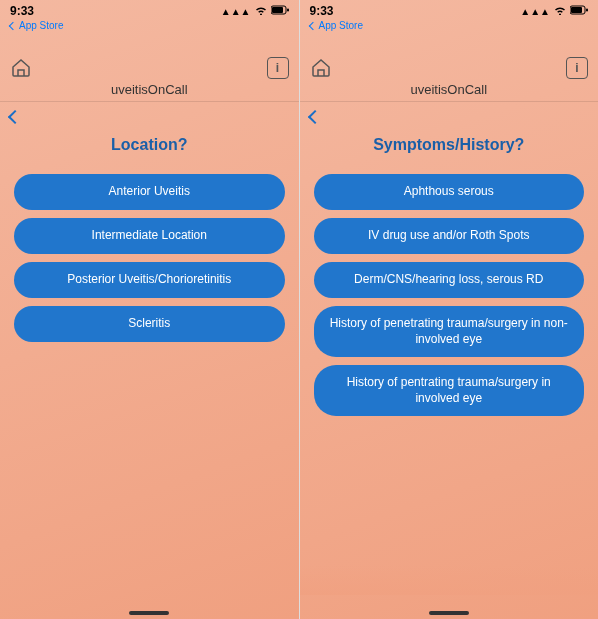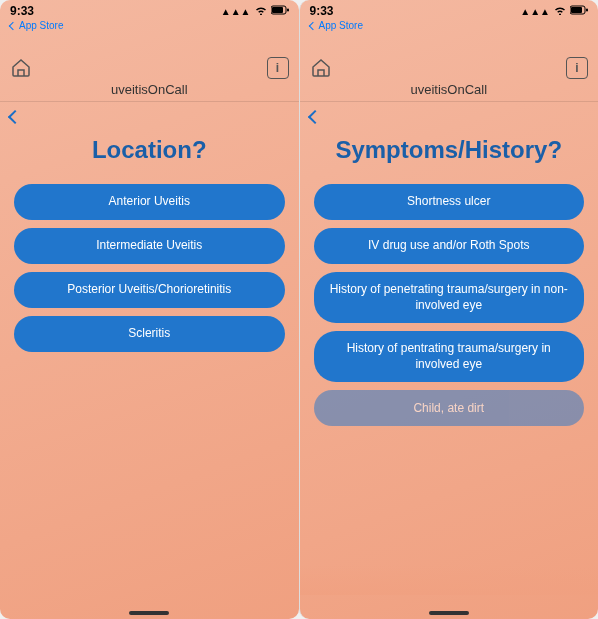--- a/index.html
+++ b/index.html
@@ -13,21 +13,20 @@
       background: #f0f0f0;
     }
 
     .phone-screen {
       flex: 1;
       display: flex;
       flex-direction: column;
       background: linear-gradient(160deg, #f4b8a0 0%, #f0a080 100%);
       position: relative;
       overflow: hidden;
-      border-radius: 10px;
     }
 
     .phone-screen + .phone-screen {
       border-left: 1px solid #ddd;
     }
 
     
     .status-bar {
       display: flex;
       justify-content: space-between;
@@ -122,21 +121,21 @@
       border-left: 2px solid #1a6ec7;
       border-bottom: 2px solid #1a6ec7;
       transform: rotate(45deg);
       margin-right: 2px;
     }
 
     
     .page-title {
       text-align: center;
       color: #1a5fa8;
-      font-size: 24px;
+      font-size: 16px;
       font-weight: 600;
       padding: 8px 10px 12px;
     }
 
     
     .buttons-list {
       display: flex;
       flex-direction: column;
       gap: 8px;
       padding: 8px 14px;
@@ -228,21 +227,21 @@
   <div class="back-row">
     <button class="back-btn">
       <span class="chevron-left"></span>
     </button>
   </div>
 
   <div class="page-title">Location?</div>
 
   <div class="buttons-list">
     <button class="option-btn">Anterior Uveitis</button>
-    <button class="option-btn">Intermediate Uveitis</button>
+    <button class="option-btn">Intermediate Location</button>
     <button class="option-btn">Posterior Uveitis/Chorioretinitis</button>
     <button class="option-btn">Scleritis</button>
   </div>
 
   <div class="home-indicator">
     <div class="home-indicator-bar"></div>
   </div>
 </div>
 
 <div class="phone-screen">
@@ -284,27 +283,27 @@
 
   <div class="back-row">
     <button class="back-btn">
       <span class="chevron-left"></span>
     </button>
   </div>
 
   <div class="page-title">Symptoms/History?</div>
 
   <div class="buttons-list">
-    <button class="option-btn">Shortness ulcer</button>
+    <button class="option-btn">Aphthous serous</button>
     <button class="option-btn">IV drug use and/or Roth Spots</button>
+    <button class="option-btn">Derm/CNS/hearing loss, serous RD</button>
     <button class="option-btn">History of penetrating trauma/surgery
 in non-involved eye</button>
     <button class="option-btn">History of pentrating trauma/surgery
 in involved eye</button>
-    <button class="option-btn" style="opacity:0.5;">Child, ate dirt</button>
   </div>
 
   <div class="fade-bottom"></div>
 
   <div class="home-indicator">
     <div class="home-indicator-bar"></div>
   </div>
 </div>
 
 </body></html>

